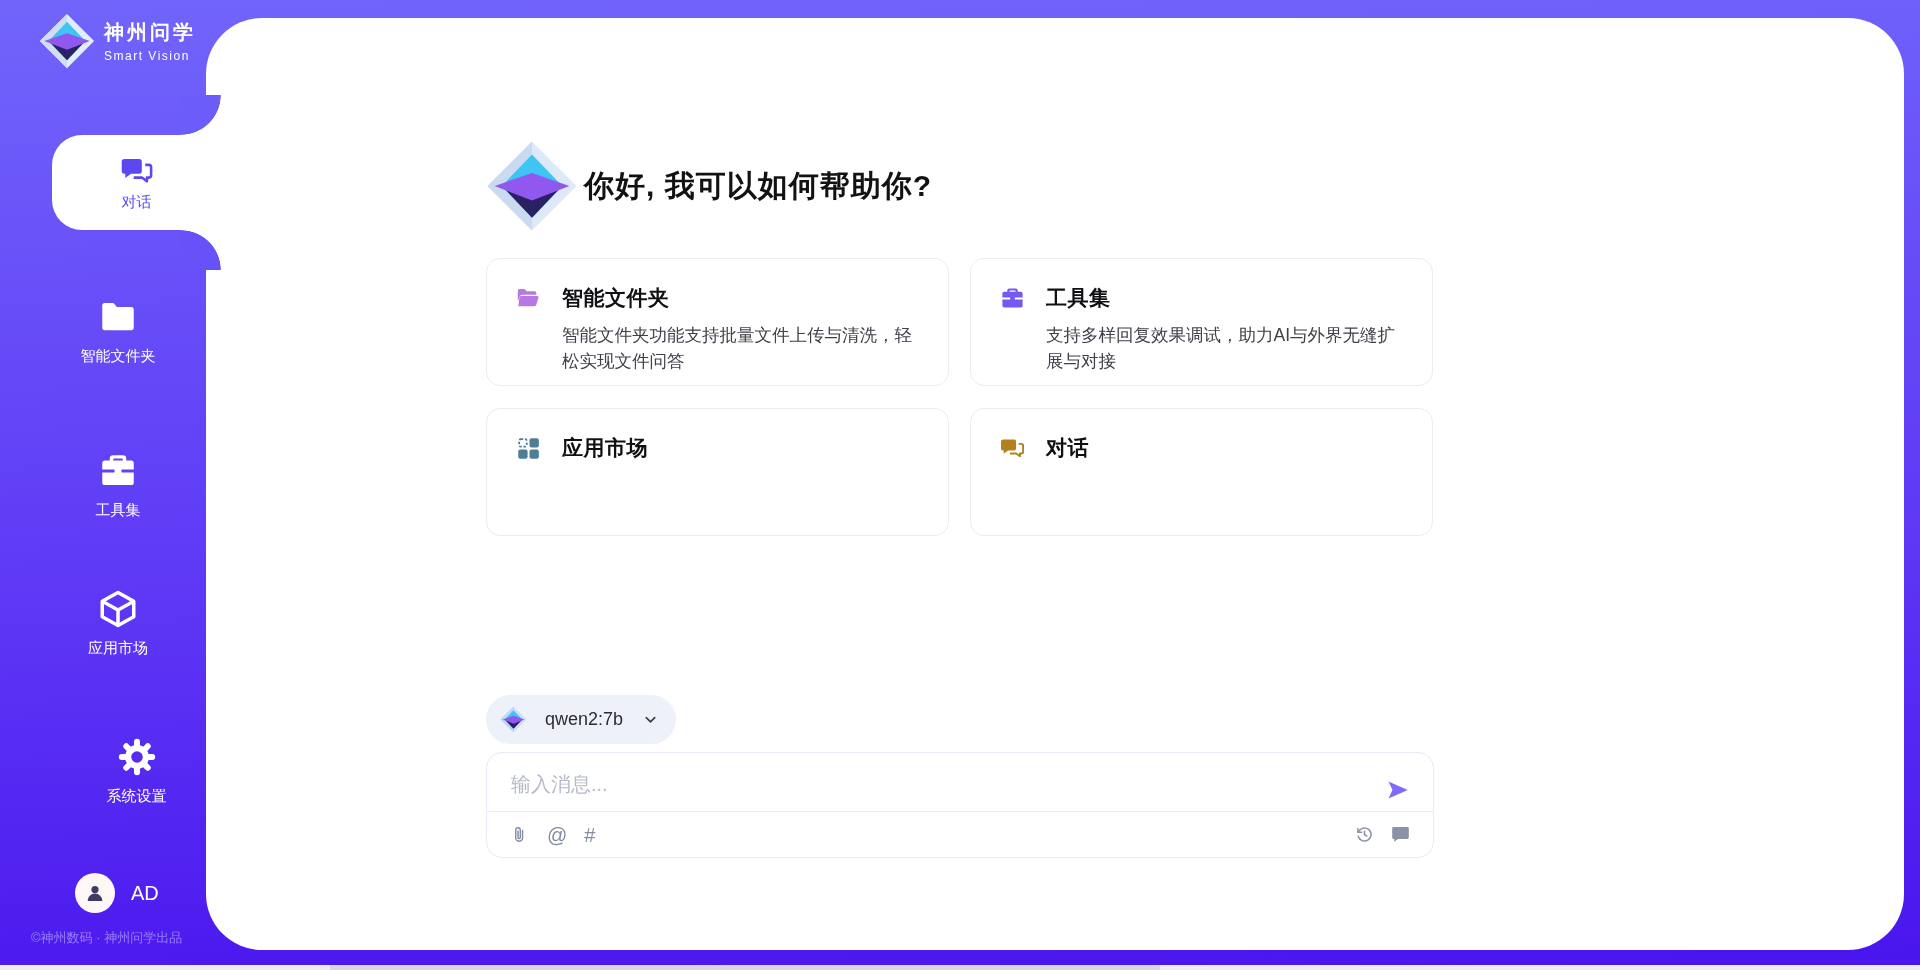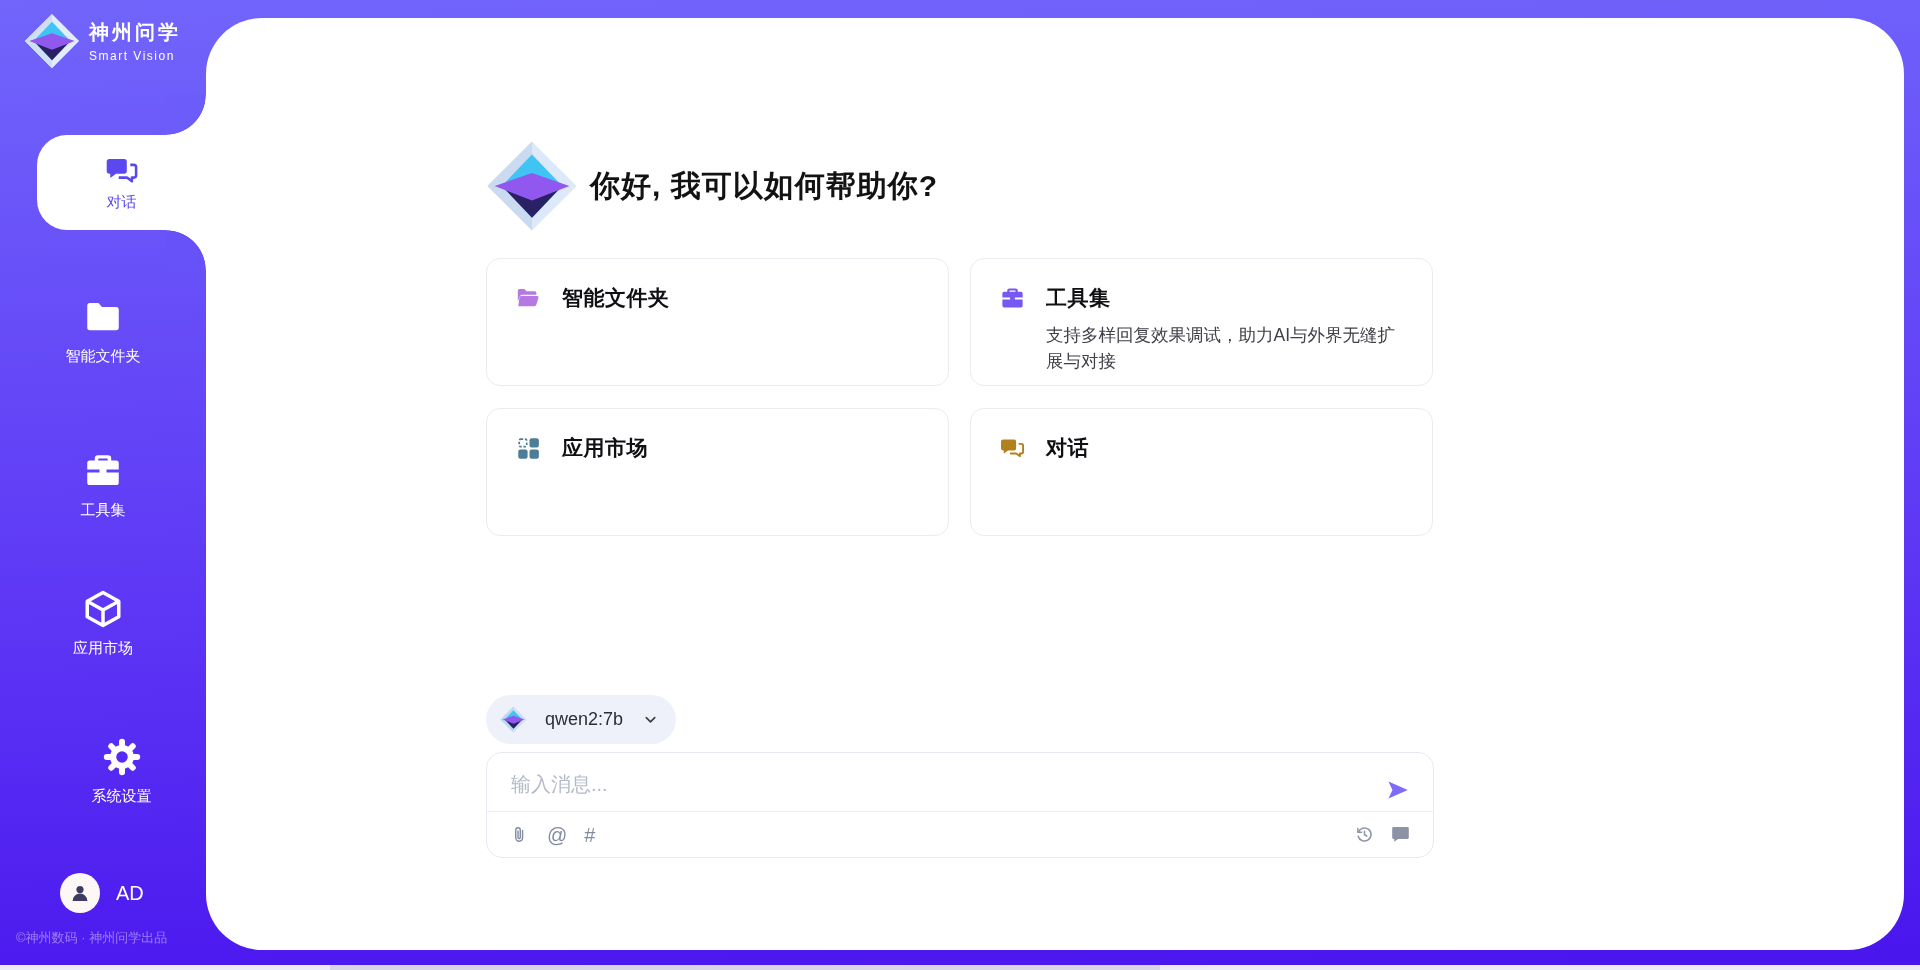--- a/index.html
+++ b/index.html
@@ -11,21 +11,21 @@
   }
   
   .panel {
     position:absolute; left:206px; top:18px; width:1698px; height:932px;
     background:#ffffff; border-radius:56px;
   }
   .bottom-track { position:absolute; left:0; bottom:0; width:1920px; height:5px; background:#ececf1; }
   .bottom-thumb { position:absolute; left:330px; bottom:0; width:830px; height:5px; background:#d7d7df; }
 
   
-  .sidebar { position:absolute; left:0; top:0; width:210px; height:970px;border-radius:22px; }
+  .sidebar { position:absolute; left:15px; top:0; width:210px; height:970px;border-radius:22px; }
   .logo { position:absolute; left:24px; top:13px; display:flex; align-items:center; gap:9px; }
   .logo svg { width:56px; height:56px; }
   .brand-cn { color:#fff; font-size:20px; font-weight:700; letter-spacing:3px; }
   .brand-en { color:#fff; font-size:12px; letter-spacing:1.5px; margin-top:3px; }
 
   .tab-active {
     position:absolute; left:37px; top:135px; width:169px; height:95px;
     background:#fff; border-radius:30px 0 0 30px;
     display:flex; flex-direction:column; align-items:center; justify-content:center;
     cursor:pointer;
@@ -45,21 +45,21 @@
   .ni-1 { top:296px; } .ni-2 { top:450px; } .ni-3 { top:588px; } .ni-4 { top:736px;padding-left:37px; }
 
   .user-chip { position:absolute; left:60px; top:873px; display:flex; align-items:center; gap:16px; cursor:pointer; }
   .avatar { width:40px; height:40px; border-radius:50%; background:#fdf8f6; display:flex; align-items:center; justify-content:center; }
   .avatar svg { width:24px; height:24px; color:#3e3c63; }
   .user-name { color:#fff; font-size:20px; font-weight:500; }
   .copyright { position:absolute; left:16px; top:929px; color:rgba(255,255,255,0.42); font-size:13px; white-space:nowrap; }
 
   
   .content { position:absolute; left:50%; transform:translateX(-50%); top:0; width:948px; height:100%; }
-  .greeting { position:absolute; top:140px; left:0; display:flex; align-items:center; gap:12px; }
+  .greeting { position:absolute; top:140px; left:0; display:flex; align-items:center; gap:6px; }
   .greeting svg { width:92px; height:92px; }
   .greeting-text { font-size:30px; font-weight:800; color:#121212; letter-spacing:1px; }
 
   .cards { position:absolute; top:258px; left:0; width:948px; display:grid;
            grid-template-columns:463px 463px; grid-template-rows:128px 128px; gap:22px 21px; }
   .card { background:#fff; border:1px solid #ebebf2; border-radius:14px; padding:25px 28px; cursor:pointer; }
   .card-head { display:flex; align-items:center; gap:20px; }
   .card-head svg { width:27px; height:27px; flex:0 0 27px; }
   .card-title { font-size:21px; font-weight:700; color:#101014; letter-spacing:0.5px; }
   .card-desc { margin:10px 0 0 47px; font-size:17.5px; line-height:1.5; color:#3f4049; }
@@ -191,20 +191,21 @@
   <div class="cards">
 
     <div class="card">
       <div class="card-head">
         <svg viewBox="0 0 24 24" class="ic-folder">
           <path fill="currentColor" d="M2.5 5A1.5 1.5 0 0 1 4 3.5h4.4l1.8 2h7.3A1.5 1.5 0 0 1 19 7v1.6H6.3a2.1 2.1 0 0 0-2 1.4L2.5 14.6z"></path>
           <path fill="currentColor" d="M5 9.8h14.7a1.2 1.2 0 0 1 1.15 1.56l-1.95 6.3a1.7 1.7 0 0 1-1.62 1.2H2.9l1.1-8z"></path>
         </svg>
         <span class="card-title">智能文件夹</span>
       </div>
+      <div class="card-desc">智能文件夹功能支持批量文件上传与清洗，轻松实现文件问答</div>
     </div>
 
     <div class="card">
       <div class="card-head">
         <svg viewBox="0 0 24 24" class="ic-toolbox">
           <path fill="currentColor" fill-rule="evenodd" d="M9.2 3h5.6a1.9 1.9 0 0 1 1.9 1.9V6h2.8A1.5 1.5 0 0 1 21 7.5v11A1.5 1.5 0 0 1 19.5 20h-15A1.5 1.5 0 0 1 3 18.5v-11A1.5 1.5 0 0 1 4.5 6h2.8V4.9A1.9 1.9 0 0 1 9.2 3zm.1 3h5.4V5.2a.4.4 0 0 0-.4-.4H9.7a.4.4 0 0 0-.4.4V6zM3 11.1h7v1.7H3v-1.7zm11 0h7v1.7h-7v-1.7z"></path>
           <rect x="10.3" y="10.3" width="3.4" height="3.3" rx="0.7" fill="currentColor"></rect>
         </svg>
         <span class="card-title">工具集</span>
       </div>

